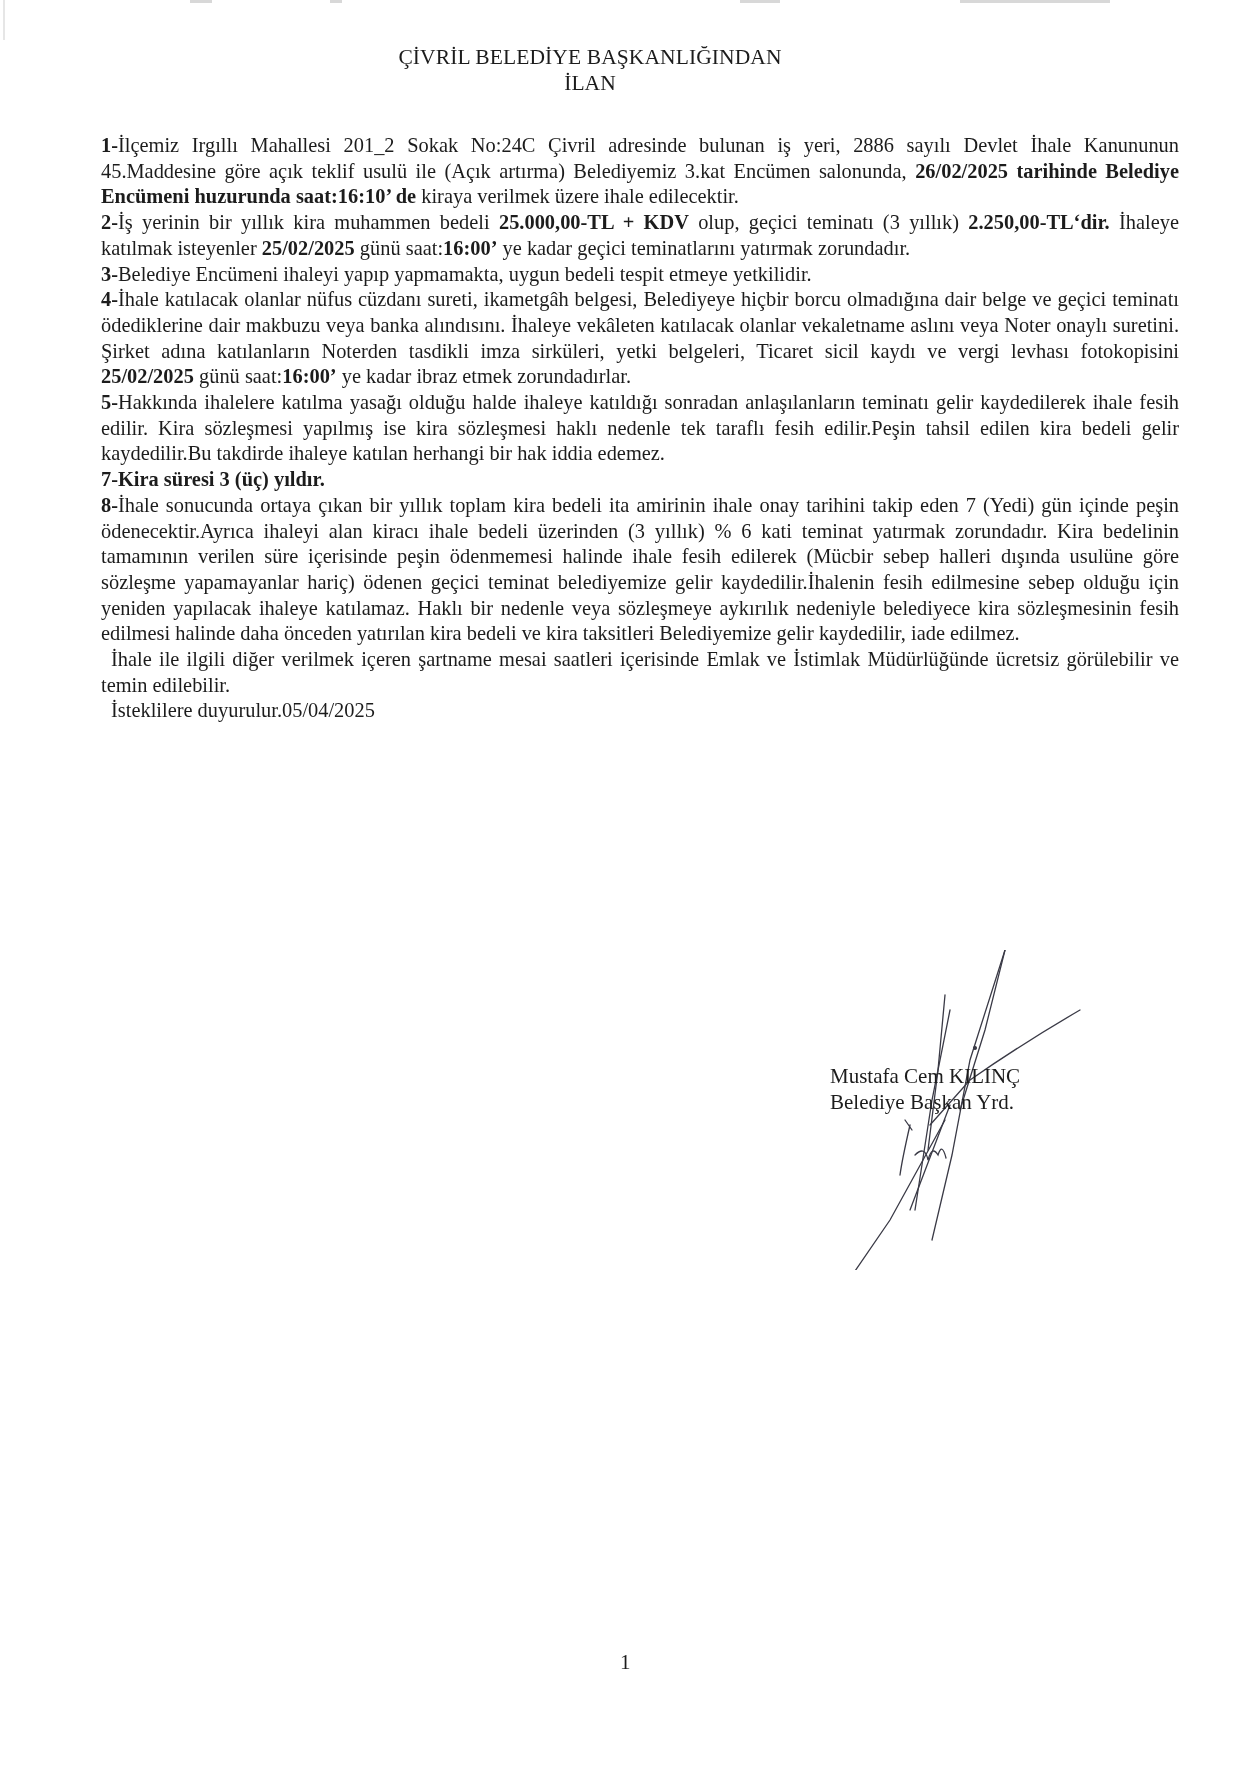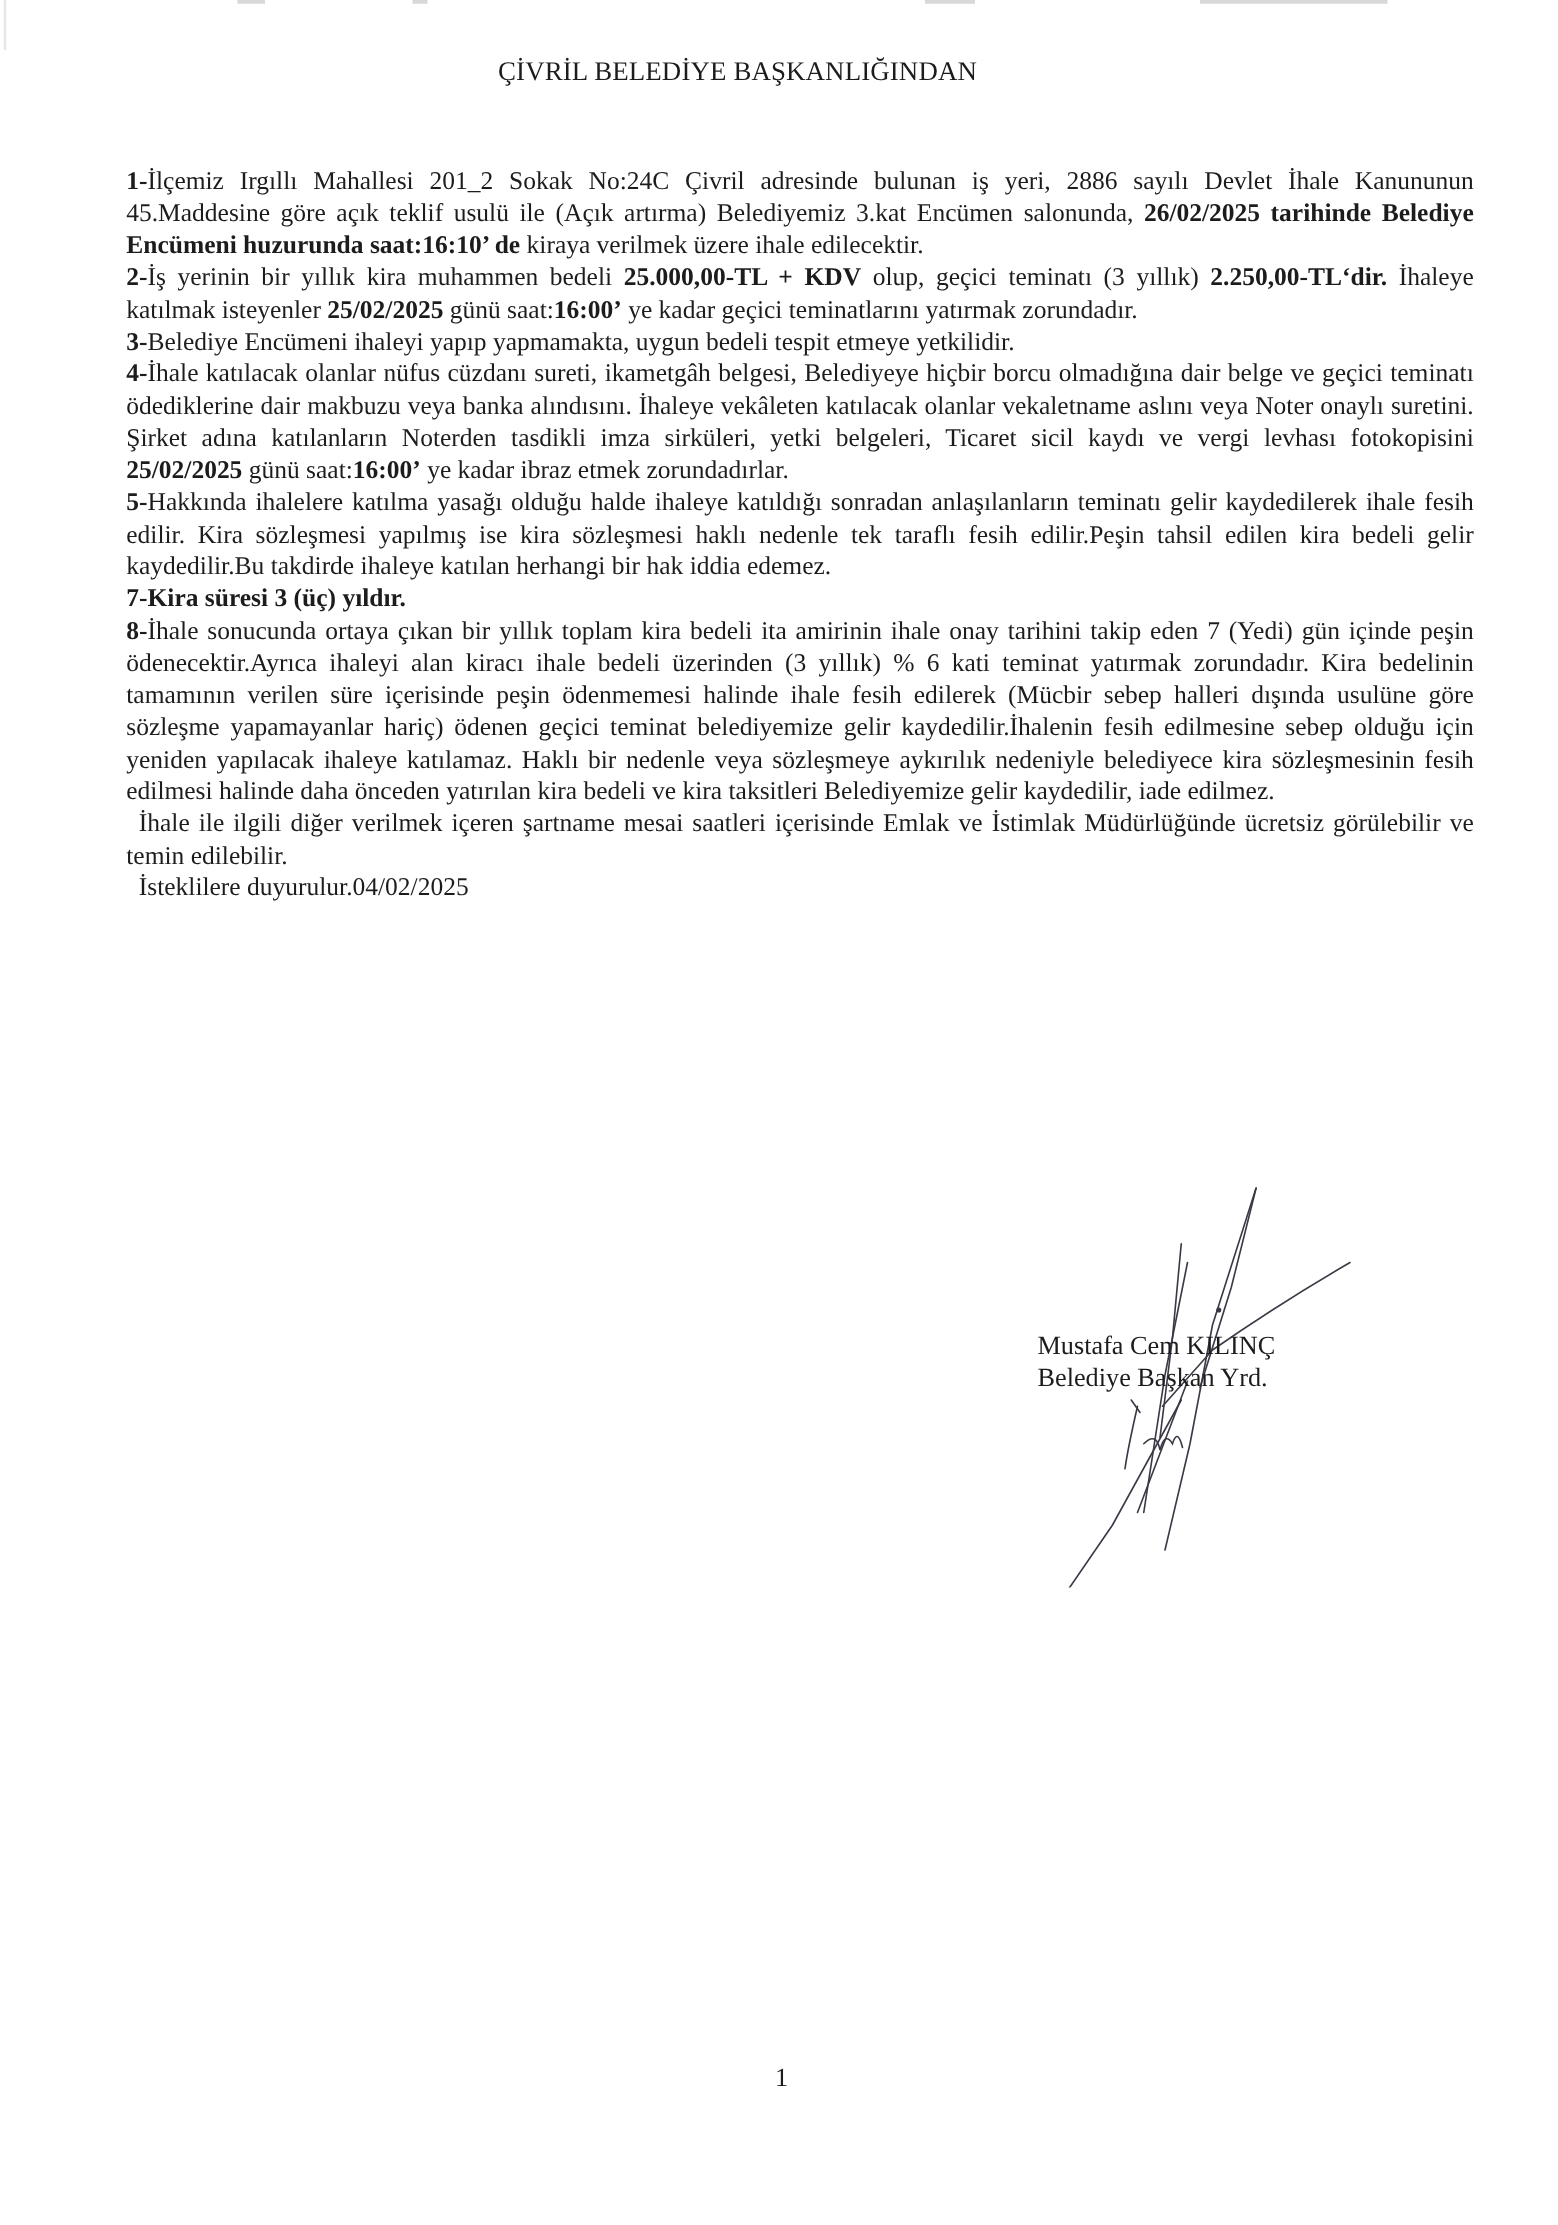--- a/index.html
+++ b/index.html
@@ -29,32 +29,33 @@
 
 <div class="page">
   <div class="edge-line"></div>
   <div class="scan-marks" style="left:190px;width:22px;"></div>
   <div class="scan-marks" style="left:330px;width:12px;"></div>
   <div class="scan-marks" style="left:740px;width:40px;"></div>
   <div class="scan-marks" style="left:960px;width:150px;"></div>
 
   <div class="header">
     <div>ÇİVRİL BELEDİYE BAŞKANLIĞINDAN</div>
+    <div>İLAN</div>
   </div>
 
   <div class="body-text" id="body">
       <p class="para"><b>1-</b><span>İlçemiz Irgıllı Mahallesi 201_2 Sokak No:24C Çivril adresinde bulunan  iş yeri, 2886 sayılı Devlet İhale Kanununun 45.Maddesine göre açık teklif usulü ile (Açık artırma) Belediyemiz 3.kat Encümen salonunda, </span><b>26/02/2025 tarihinde Belediye Encümeni huzurunda saat:16:10’ de</b><span> kiraya verilmek üzere ihale edilecektir.</span></p>
       <p class="para"><b>2-</b><span>İş yerinin bir yıllık kira muhammen bedeli </span><b>25.000,00-TL + KDV</b><span> olup, geçici teminatı (3 yıllık) </span><b>2.250,00-TL‘dir.</b><span> İhaleye katılmak isteyenler </span><b>25/02/2025</b><span> günü saat:</span><b>16:00’</b><span> ye kadar geçici teminatlarını yatırmak zorundadır.</span></p>
       <p class="para"><b>3-</b><span>Belediye Encümeni ihaleyi yapıp yapmamakta, uygun bedeli tespit etmeye yetkilidir.</span></p>
       <p class="para"><b>4-</b><span>İhale katılacak olanlar nüfus cüzdanı sureti, ikametgâh belgesi, Belediyeye hiçbir borcu olmadığına dair belge ve geçici teminatı ödediklerine dair makbuzu veya banka alındısını. İhaleye vekâleten katılacak olanlar vekaletname aslını veya Noter onaylı suretini. Şirket adına katılanların Noterden tasdikli imza sirküleri, yetki belgeleri, Ticaret sicil kaydı ve vergi levhası fotokopisini </span><b>25/02/2025</b><span> günü saat:</span><b>16:00’</b><span> ye kadar ibraz etmek zorundadırlar.</span></p>
       <p class="para"><b>5-</b><span>Hakkında ihalelere katılma yasağı olduğu halde ihaleye katıldığı sonradan anlaşılanların teminatı gelir kaydedilerek ihale fesih edilir. Kira sözleşmesi yapılmış ise kira sözleşmesi haklı nedenle tek taraflı fesih edilir.Peşin tahsil edilen kira bedeli gelir kaydedilir.Bu takdirde ihaleye katılan herhangi bir hak iddia edemez.</span></p>
       <p class="para"><b>7-</b><span class="u">Kira süresi 3 (üç) yıldır.</span></p>
       <p class="para"><b>8-</b><span>İhale sonucunda ortaya çıkan bir yıllık toplam kira bedeli ita amirinin ihale onay tarihini takip eden 7 (Yedi) gün içinde peşin ödenecektir.Ayrıca ihaleyi alan kiracı ihale bedeli üzerinden (3 yıllık) % 6 kati teminat yatırmak zorundadır. Kira bedelinin tamamının verilen süre içerisinde peşin ödenmemesi halinde ihale fesih edilerek (Mücbir sebep halleri dışında usulüne göre sözleşme yapamayanlar hariç) ödenen geçici teminat belediyemize gelir kaydedilir.İhalenin fesih edilmesine sebep olduğu için yeniden yapılacak ihaleye katılamaz. Haklı bir nedenle veya sözleşmeye aykırılık nedeniyle belediyece kira sözleşmesinin fesih edilmesi halinde daha önceden yatırılan kira bedeli ve kira taksitleri Belediyemize gelir kaydedilir, iade edilmez.</span></p>
       <p class="para indent">İhale ile ilgili diğer verilmek içeren şartname mesai saatleri içerisinde Emlak ve İstimlak Müdürlüğünde ücretsiz görülebilir ve temin edilebilir.</p>
-      <p class="para indent">İsteklilere duyurulur.04/02/2025</p>
+      <p class="para indent">İsteklilere duyurulur.05/04/2025</p>
     </div>
 
   <svg class="sig-svg" viewBox="0 0 300 320">
     <g fill="none" stroke="#3a3a46" stroke-width="1.3" stroke-linecap="round">
       <path d="M185 0 L150 110 L132 205 L112 290"></path>
       <path d="M185 0 L165 80 L140 160"></path>
       <path d="M125 45 L118 120 L108 200"></path>
       <path d="M130 60 L112 150 L95 260"></path>
       <path d="M260 60 Q200 95 150 130 L110 175"></path>
       <path d="M90 175 Q82 210 80 225"></path>

